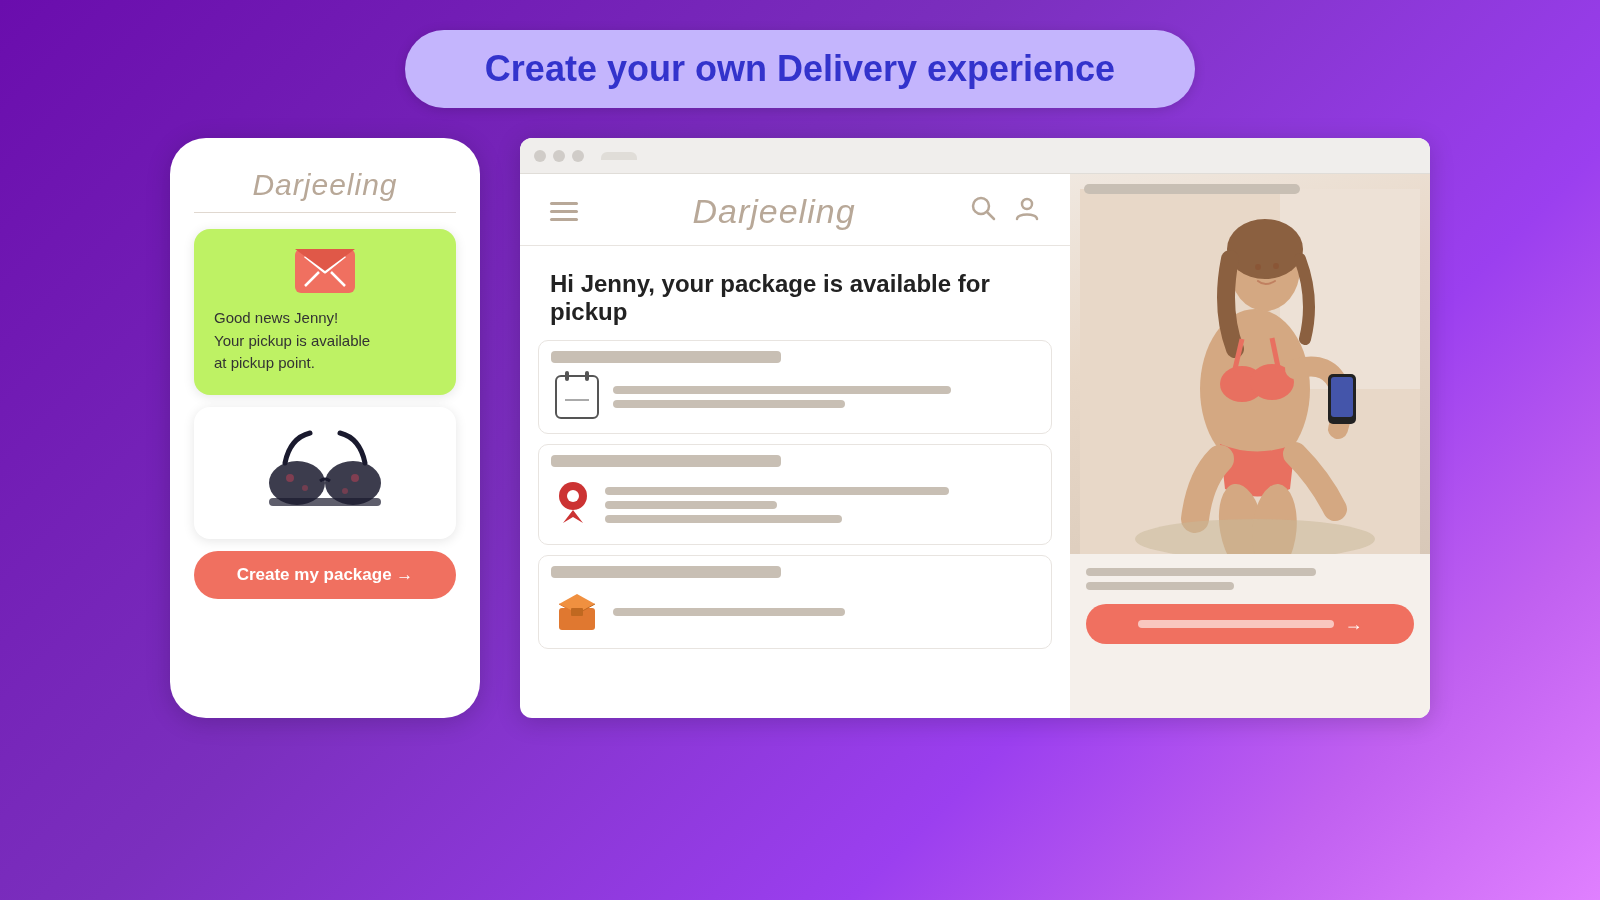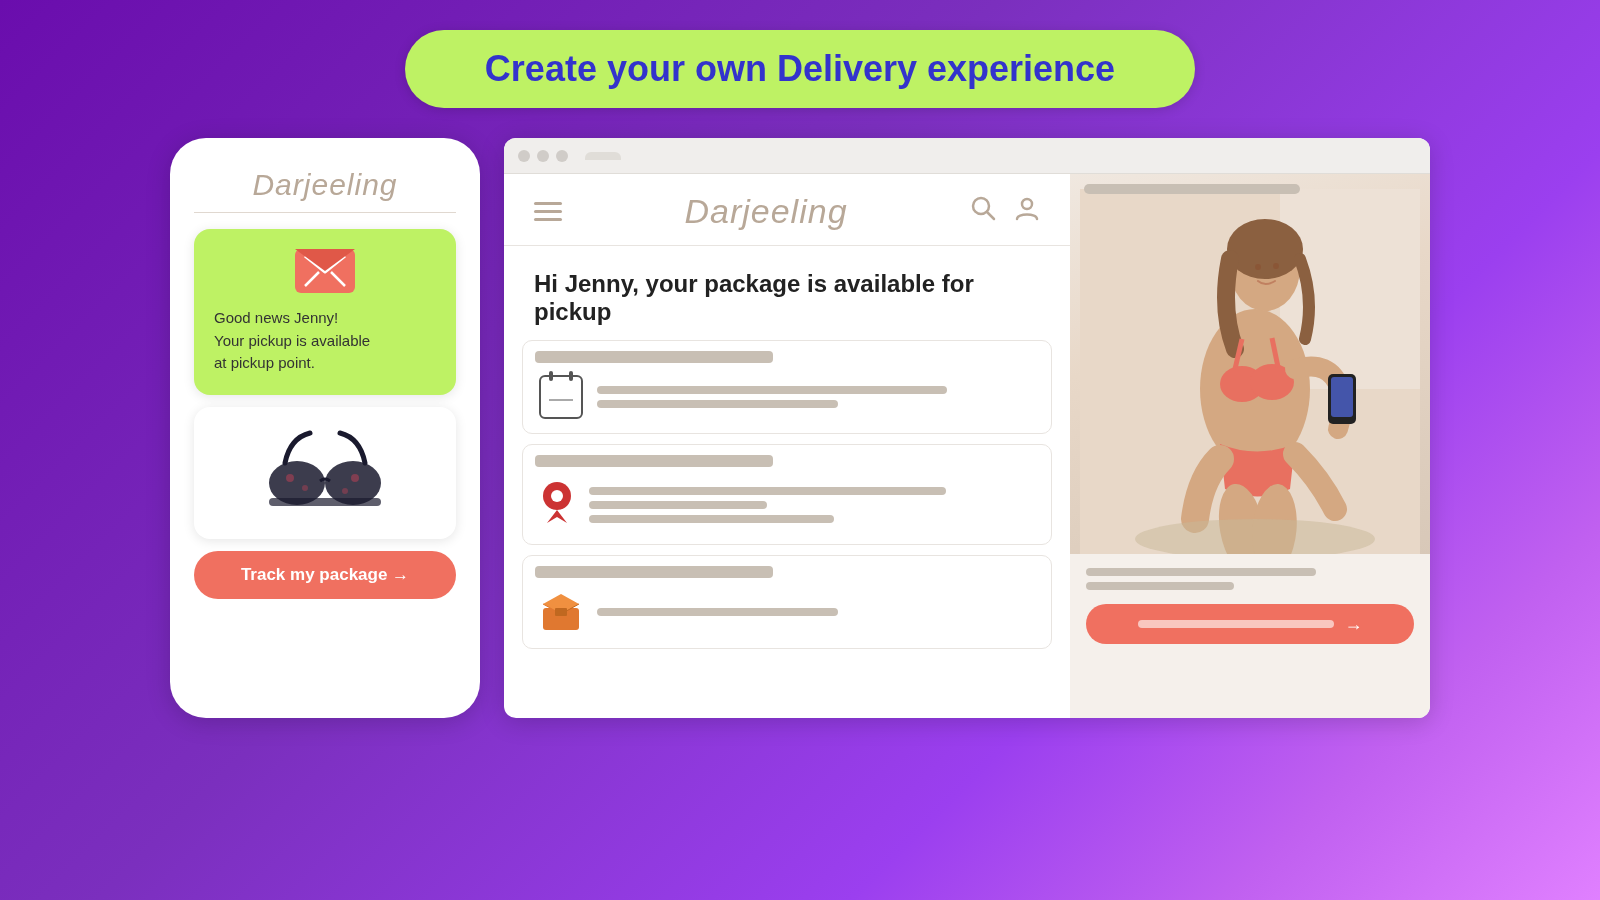--- a/index.html
+++ b/index.html
@@ -12,38 +12,38 @@
       display: flex;
       flex-direction: column;
       align-items: center;
       justify-content: flex-start;
       font-family: Arial, sans-serif;
     }
 
     
     .header-pill {
       margin-top: 30px;
-      background: #bef264;
+      background: #c4b5fd;
       border-radius: 40px;
       padding: 18px 80px;
       box-shadow: 0 2px 12px rgba(0,0,0,0.15);
     }
     .header-pill h1 {
       color: #3333cc;
       font-size: 36px;
       font-weight: 600;
       white-space: nowrap;
     }
 
     
     .content-row {
       display: flex;
       flex-direction: row;
       align-items: flex-end;
-      gap: 24px;
+      gap: 40px;
       margin-top: 30px;
       width: 1260px;
     }
 
     
     .phone-mockup {
       background: white;
       border-radius: 36px;
       width: 310px;
       min-height: 580px;
@@ -456,21 +456,21 @@
 
         <circle cx="35" cy="55" r="4" fill="#c44055" opacity="0.5"></circle>
         <circle cx="50" cy="65" r="3" fill="#c44055" opacity="0.4"></circle>
         <circle cx="100" cy="55" r="4" fill="#c44055" opacity="0.5"></circle>
         <circle cx="90" cy="68" r="3" fill="#c44055" opacity="0.4"></circle>
 
         <rect x="14" y="75" width="112" height="8" rx="4" fill="#1a1a2e" opacity="0.7"></rect>
       </svg>
     </div>
 
-    <button class="track-btn">Track my package →</button>
+    <button class="track-btn">Create my package →</button>
   </div>
 
   <div class="browser-mockup">
 
     <div class="browser-bar">
       <div class="browser-dot"></div>
       <div class="browser-dot"></div>
       <div class="browser-dot"></div>
       <div class="browser-tab"></div>
     </div>

